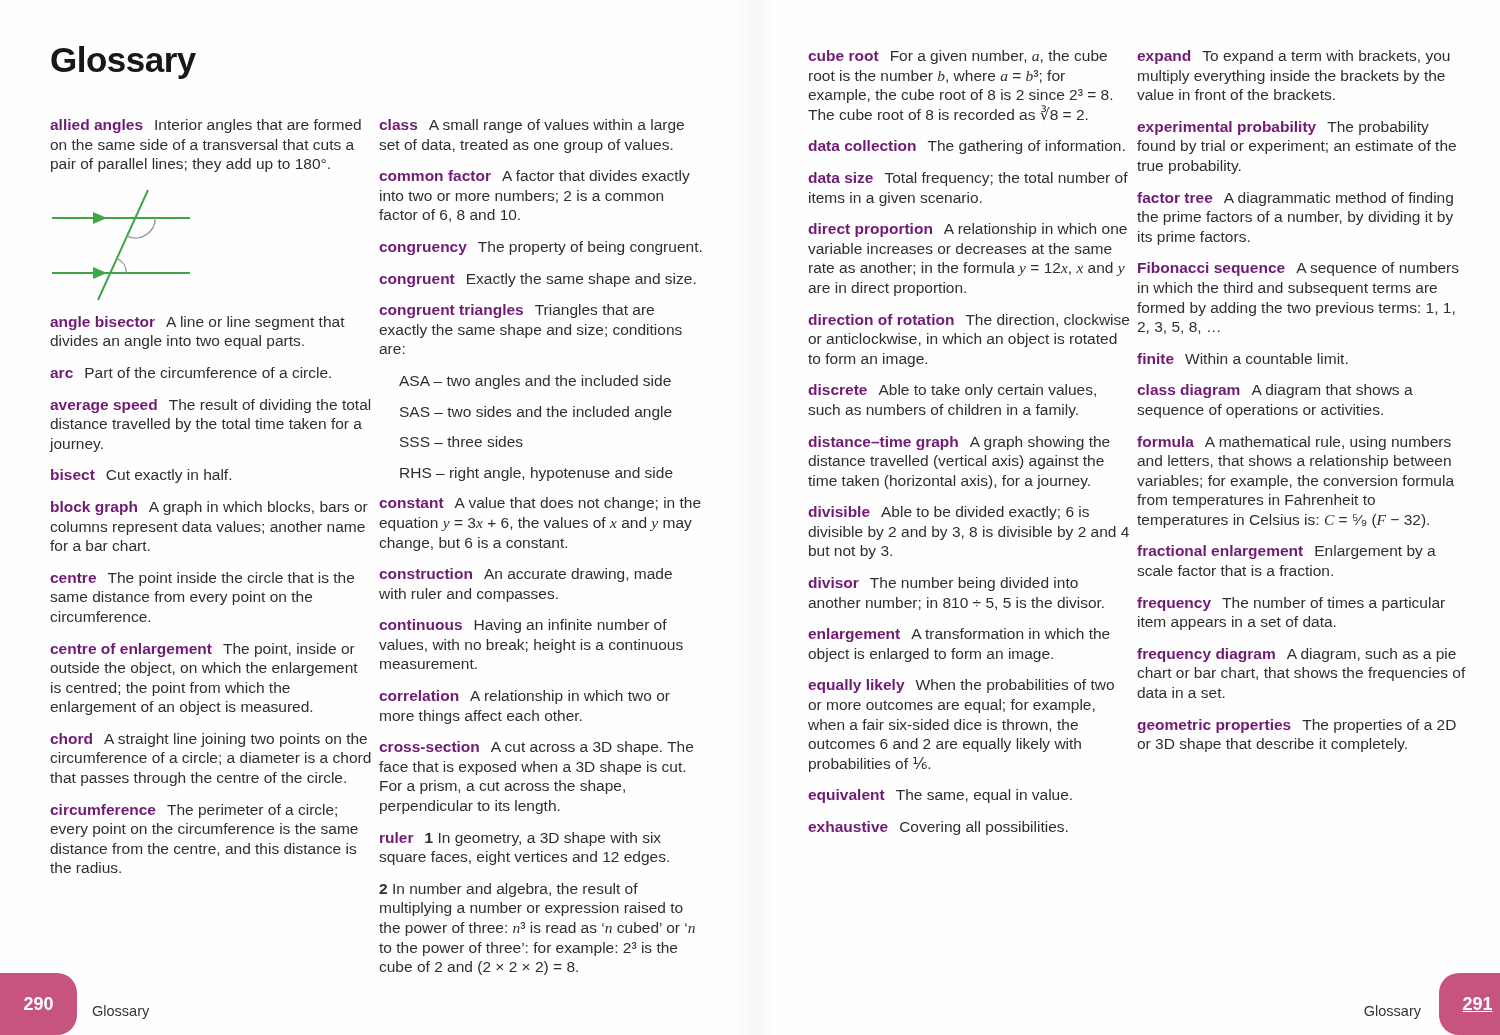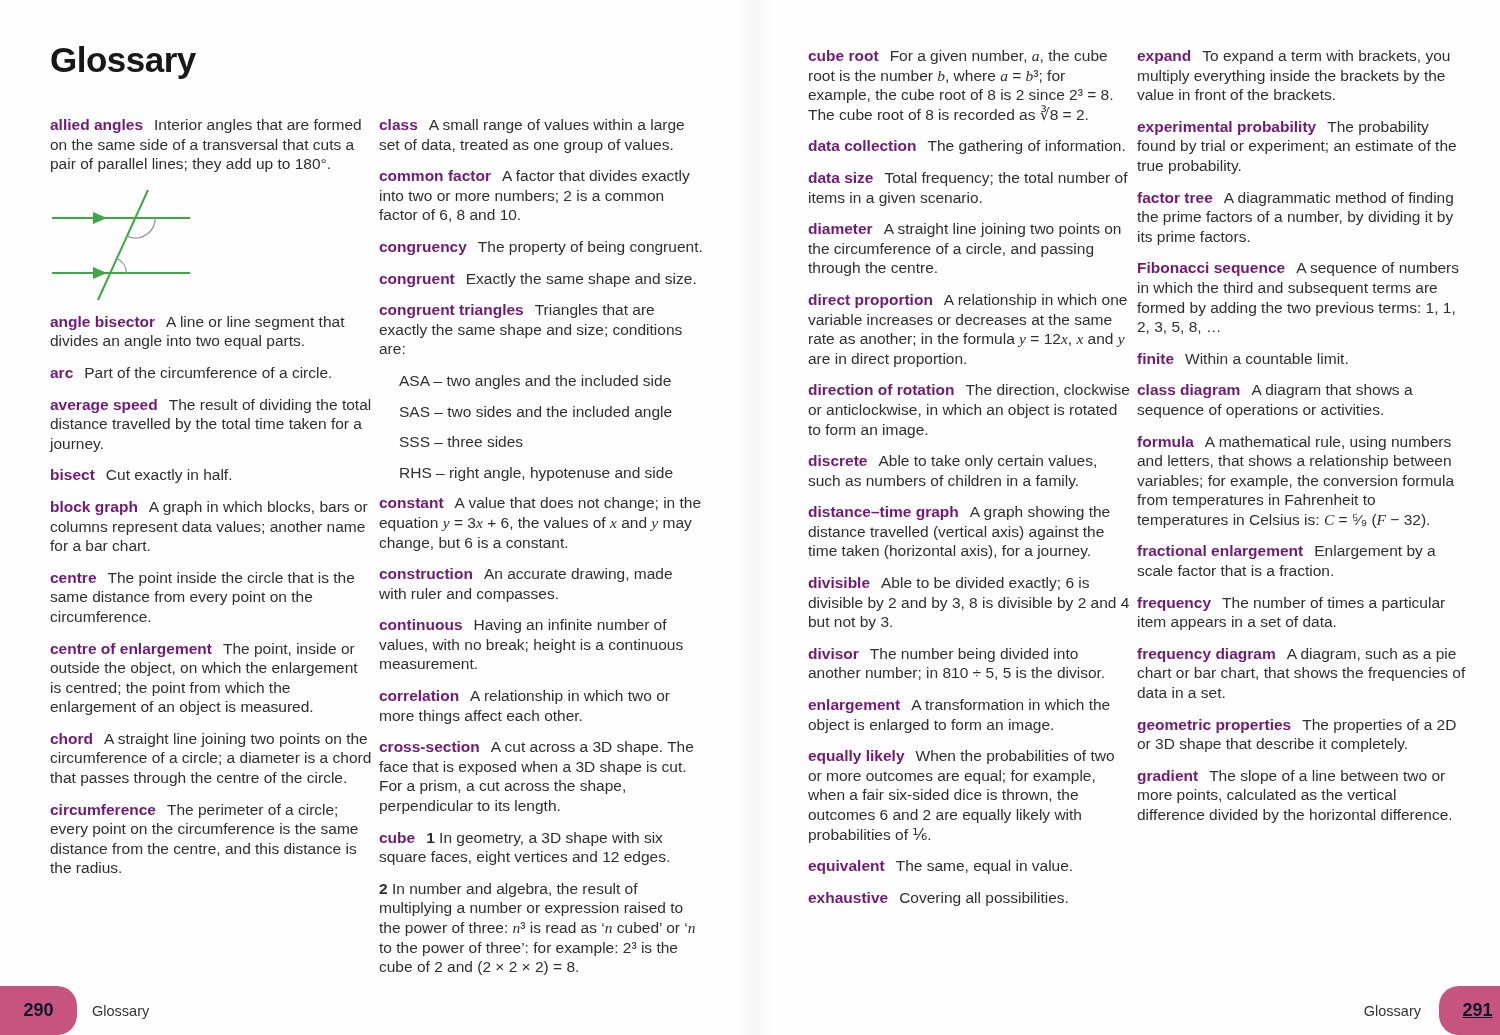--- a/index.html
+++ b/index.html
@@ -32,24 +32,24 @@
   #col2{left:379px;top:115px;width:324px;}
   #col3{left:808px;top:46px;width:322px;}
   #col4{left:1137px;top:46px;width:330px;}
   .entry{margin:0 0 12px 0;}
   .entry .term{
     font-weight:700;color:#701a75;margin-right:11px;
   }
   .sub-item{margin:0 0 11px 20px;}
   .figure{display:block;margin:4px 0 8px 0;}
   .footer-tab{
-    position:absolute;bottom:0;height:49px;width:77px;
+    position:absolute;bottom:0;height:62px;width:77px;
     background:#c7537f;
     display:flex;align-items:center;justify-content:center;
-    font-size:18px;font-weight:700;color:#0f172a;
+    font-size:18px;font-weight:700;color:#ffffff;
   }
   .footer-tab.left{left:0;border-radius:0 20px 20px 0;}
   .footer-tab.right{right:0;border-radius:20px 0 0 20px;text-decoration:underline;}
   .footer-label{
     position:absolute;bottom:16px;
     font-size:14.5px;color:#333;
   }
   .footer-label.left{left:92px;}
   .footer-label.right{right:95px;}
   i{font-family:"Liberation Serif","DejaVu Serif",serif;font-style:italic;}
@@ -91,28 +91,27 @@
       <p class="entry"><b class="term">congruent triangles</b><span class="def">Triangles that are exactly the same shape and size; conditions are:</span></p>
       <p class="sub-item">ASA – two angles and the included side</p>
       <p class="sub-item">SAS – two sides and the included angle</p>
       <p class="sub-item">SSS – three sides</p>
       <p class="sub-item">RHS – right angle, hypotenuse and side</p>
       <p class="entry"><b class="term">constant</b><span class="def">A value that does not change; in the equation <i>y</i> = 3<i>x</i> + 6, the values of <i>x</i> and <i>y</i> may change, but 6 is a constant.</span></p>
       <p class="entry"><b class="term">construction</b><span class="def">An accurate drawing, made with ruler and compasses.</span></p>
       <p class="entry"><b class="term">continuous</b><span class="def">Having an infinite number of values, with no break; height is a continuous measurement.</span></p>
       <p class="entry"><b class="term">correlation</b><span class="def">A relationship in which two or more things affect each other.</span></p>
       <p class="entry"><b class="term">cross-section</b><span class="def">A cut across a 3D shape. The face that is exposed when a 3D shape is cut. For a prism, a cut across the shape, perpendicular to its length.</span></p>
-      <p class="entry"><b class="term">cube</b><span class="def"><b>1</b> In geometry, a 3D shape with six square faces, eight vertices and 12 edges.</span></p>
+      <p class="entry"><b class="term">ruler</b><span class="def"><b>1</b> In geometry, a 3D shape with six square faces, eight vertices and 12 edges.</span></p>
       <p class="entry"><span class="def"><b>2</b> In number and algebra, the result of multiplying a number or expression raised to the power of three: <i>n</i>³ is read as ‘<i>n</i> cubed’ or ‘<i>n</i> to the power of three’: for example: 2³ is the cube of 2 and (2 × 2 × 2) = 8.</span></p>
     </div>
   <div class="col" id="col3">
       <p class="entry"><b class="term">cube root</b><span class="def">For a given number, <i>a</i>, the cube root is the number <i>b</i>, where <i>a</i> = <i>b</i>³; for example, the cube root of 8 is 2 since 2³ = 8. The cube root of 8 is recorded as ∛8 = 2.</span></p>
       <p class="entry"><b class="term">data collection</b><span class="def">The gathering of information.</span></p>
       <p class="entry"><b class="term">data size</b><span class="def">Total frequency; the total number of items in a given scenario.</span></p>
-      <p class="entry"><b class="term">diameter</b><span class="def">A straight line joining two points on the circumference of a circle, and passing through the centre.</span></p>
       <p class="entry"><b class="term">direct proportion</b><span class="def">A relationship in which one variable increases or decreases at the same rate as another; in the formula <i>y</i> = 12<i>x</i>, <i>x</i> and <i>y</i> are in direct proportion.</span></p>
       <p class="entry"><b class="term">direction of rotation</b><span class="def">The direction, clockwise or anticlockwise, in which an object is rotated to form an image.</span></p>
       <p class="entry"><b class="term">discrete</b><span class="def">Able to take only certain values, such as numbers of children in a family.</span></p>
       <p class="entry"><b class="term">distance–time graph</b><span class="def">A graph showing the distance travelled (vertical axis) against the time taken (horizontal axis), for a journey.</span></p>
       <p class="entry"><b class="term">divisible</b><span class="def">Able to be divided exactly; 6 is divisible by 2 and by 3, 8 is divisible by 2 and 4 but not by 3.</span></p>
       <p class="entry"><b class="term">divisor</b><span class="def">The number being divided into another number; in 810 ÷ 5, 5 is the divisor.</span></p>
       <p class="entry"><b class="term">enlargement</b><span class="def">A transformation in which the object is enlarged to form an image.</span></p>
       <p class="entry"><b class="term">equally likely</b><span class="def">When the probabilities of two or more outcomes are equal; for example, when a fair six-sided dice is thrown, the outcomes 6 and 2 are equally likely with probabilities of ⅙.</span></p>
       <p class="entry"><b class="term">equivalent</b><span class="def">The same, equal in value.</span></p>
       <p class="entry"><b class="term">exhaustive</b><span class="def">Covering all possibilities.</span></p>
@@ -122,21 +121,20 @@
       <p class="entry"><b class="term">experimental probability</b><span class="def">The probability found by trial or experiment; an estimate of the true probability.</span></p>
       <p class="entry"><b class="term">factor tree</b><span class="def">A diagrammatic method of finding the prime factors of a number, by dividing it by its prime factors.</span></p>
       <p class="entry"><b class="term">Fibonacci sequence</b><span class="def">A sequence of numbers in which the third and subsequent terms are formed by adding the two previous terms: 1, 1, 2, 3, 5, 8, …</span></p>
       <p class="entry"><b class="term">finite</b><span class="def">Within a countable limit.</span></p>
       <p class="entry"><b class="term">class diagram</b><span class="def">A diagram that shows a sequence of operations or activities.</span></p>
       <p class="entry"><b class="term">formula</b><span class="def">A mathematical rule, using numbers and letters, that shows a relationship between variables; for example, the conversion formula from temperatures in Fahrenheit to temperatures in Celsius is: <i>C</i> = ⁵⁄₉ (<i>F</i> − 32).</span></p>
       <p class="entry"><b class="term">fractional enlargement</b><span class="def">Enlargement by a scale factor that is a fraction.</span></p>
       <p class="entry"><b class="term">frequency</b><span class="def">The number of times a particular item appears in a set of data.</span></p>
       <p class="entry"><b class="term">frequency diagram</b><span class="def">A diagram, such as a pie chart or bar chart, that shows the frequencies of data in a set.</span></p>
       <p class="entry"><b class="term">geometric properties</b><span class="def">The properties of a 2D or 3D shape that describe it completely.</span></p>
-      <p class="entry"><b class="term">gradient</b><span class="def">The slope of a line between two or more points, calculated as the vertical difference divided by the horizontal difference.</span></p>
     </div>
 
   <div class="footer-tab left page-tab" style="background: rgb(199, 83, 127);">
     <span>290</span>
   </div>
   <span class="footer-label left">Glossary</span>
 
   <span class="footer-label right">Glossary</span>
   <div class="footer-tab right page-tab" style="background: rgb(199, 83, 127);">
     <span>291</span>

